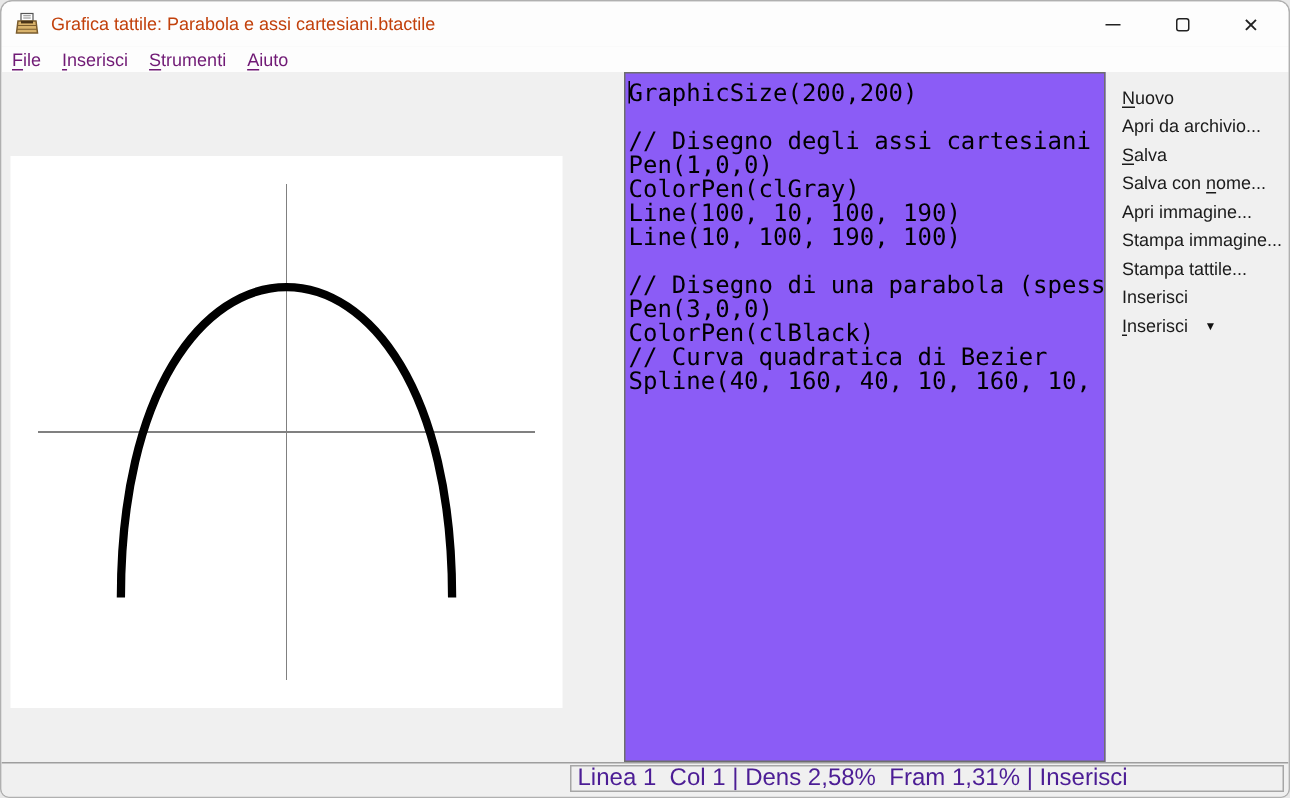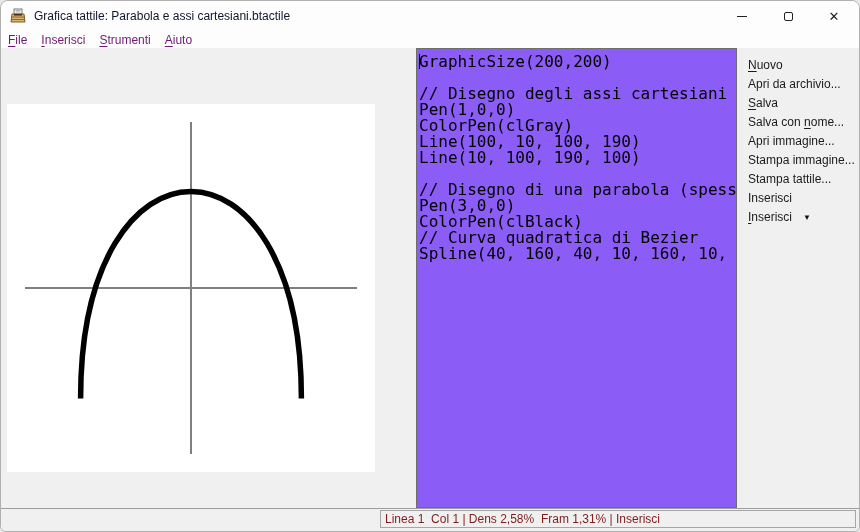--- a/index.html
+++ b/index.html
@@ -14,21 +14,21 @@
     position:relative;
   }
 
   
   .titlebar {
     height:30px; background:#fdfdfd;
     display:flex; align-items:center;
     position:relative;
   }
   .app-icon { width:16px; height:16px; margin:0 8px 0 9px; flex:0 0 auto; }
-  .title-text { font-size:12px; color:#0f172a; white-space:nowrap; }
+  .title-text { font-size:12px; color:#c2410c; white-space:nowrap; }
   .caption-buttons { position:absolute; right:2px; top:0; height:30px; display:flex; }
   .cap-btn { width:46px; height:30px; display:flex; align-items:center; justify-content:center; cursor:default; color:#222; }
   .min-glyph { width:10px; height:0; border-top:1px solid #222; display:block; }
   .max-glyph { width:9px; height:9px; border:1px solid #222; border-radius:2px; display:block; }
   .close-glyph { font-size:13px; line-height:13px; font-weight:400; }
 
   
   .menubar {
     height:17px; background:#fdfdfd;
     display:flex; align-items:center;
@@ -68,21 +68,21 @@
   .statusbar {
     height:22px; background:#f0f0f0;
     border-top:1px solid #9e9e9e;
     position:relative;
   }
   .status-panel {
     position:absolute; left:379px; top:1px; right:3px; bottom:2px;
     border:1px solid #a6a6a6; background:#f0f0f0;
     display:flex; align-items:center; padding-left:4px;
   }
-  .status-text { font-size:12px; color:#7f1d1d; white-space:pre; }
+  .status-text { font-size:16px; color:#4c1d95; white-space:pre; }
 
   
   .bottom-strip { height:3px; background:#f0f0f0; position:relative; }
   .taskbar-edge { position:absolute; left:100px; width:748px; bottom:0px; height:2px; background:#31709f; }
 </style>
 </head>
 <body>
 
 <div class="window">
 

